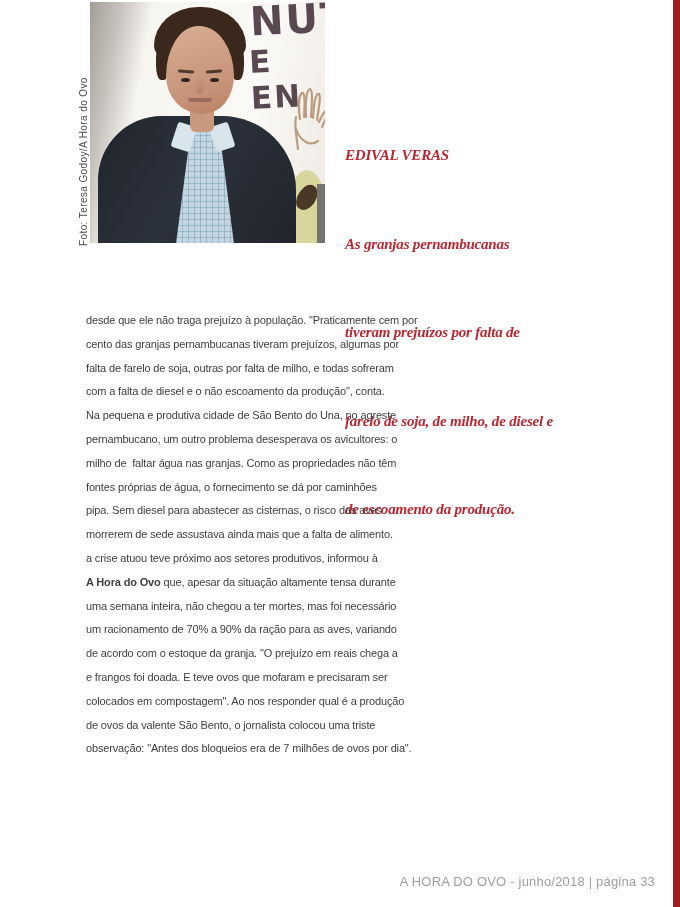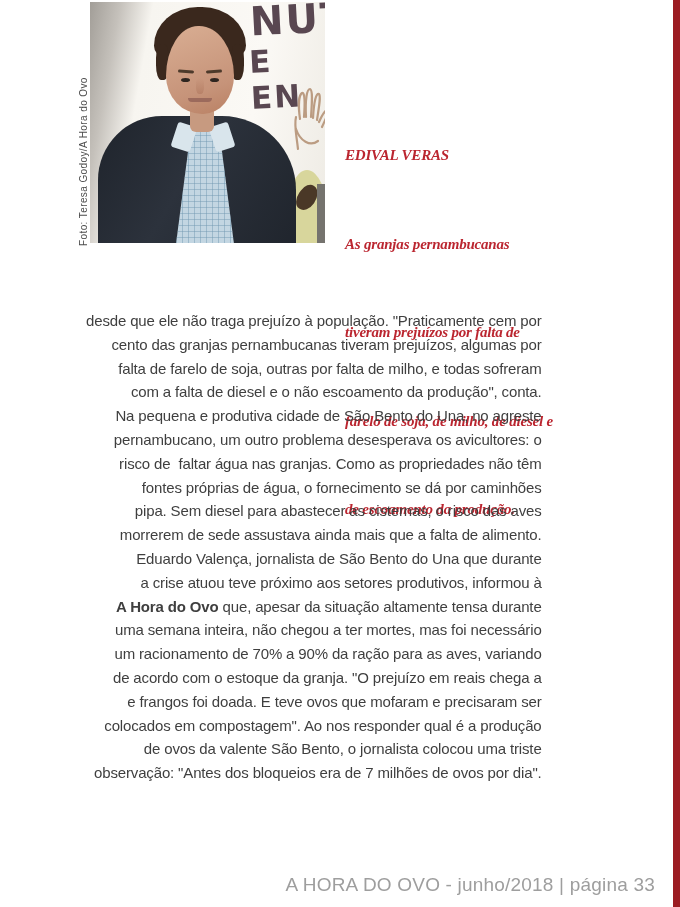--- a/index.html
+++ b/index.html
@@ -59,27 +59,27 @@
 
   
   .quote{position:absolute;left:345px;top:82px;color:var(--accent,#bb2630);
          font-family:"Liberation Serif","DejaVu Serif",serif;font-style:italic;
          font-size:15px;line-height:29.5px;letter-spacing:-.2px;white-space:pre;}
   .quote-name{font-weight:700;}
   .quote-line{font-weight:700;}
 
   
   .article{position:absolute;left:86px;top:309px;color:var(--body_text,#3f3f3f);
-           font-size:15px;line-height:23.8px;letter-spacing:-.15px;text-align:right;}
+           font-size:11px;line-height:23.8px;letter-spacing:-.15px;}
   .article .line{white-space:pre;}
   .article b{font-weight:700;}
 
   
   .footer{position:absolute;right:25px;top:874px;white-space:nowrap;
-          font-size:19px;letter-spacing:.2px;color:var(--footer_text,#9e9e9e);text-align:right;}
+          font-size:13px;letter-spacing:.2px;color:var(--footer_text,#9e9e9e);text-align:right;}
 </style>
 </head>
 <body>
 
 <div class="page">
 
   <div class="edge-bar"></div>
 
   <div class="credit">Foto: Teresa Godoy/A Hora do Ovo</div>
 
@@ -129,25 +129,24 @@
     <div class="quote-line">de escoamento da produção.</div>
   </div>
 
   <div class="article">
     <div class="line">desde que ele não traga prejuízo à população. "Praticamente cem por</div>
     <div class="line">cento das granjas pernambucanas tiveram prejuízos, algumas por</div>
     <div class="line">falta de farelo de soja, outras por falta de milho, e todas sofreram</div>
     <div class="line">com a falta de diesel e o não escoamento da produção", conta.</div>
     <div class="line">Na pequena e produtiva cidade de São Bento do Una, no agreste</div>
     <div class="line">pernambucano, um outro problema desesperava os avicultores: o</div>
-    <div class="line">risco de  faltar água nas granjas. Como as propriedades não têm</div>
+    <div class="line">milho de  faltar água nas granjas. Como as propriedades não têm</div>
     <div class="line">fontes próprias de água, o fornecimento se dá por caminhões</div>
     <div class="line">pipa. Sem diesel para abastecer as cisternas, o risco das aves</div>
     <div class="line">morrerem de sede assustava ainda mais que a falta de alimento.</div>
-    <div class="line">Eduardo Valença, jornalista de São Bento do Una que durante</div>
     <div class="line">a crise atuou teve próximo aos setores produtivos, informou à</div>
     <div class="line"><b>A Hora do Ovo</b><span> que, apesar da situação altamente tensa durante</span></div>
     <div class="line">uma semana inteira, não chegou a ter mortes, mas foi necessário</div>
     <div class="line">um racionamento de 70% a 90% da ração para as aves, variando</div>
     <div class="line">de acordo com o estoque da granja. "O prejuízo em reais chega a</div>
     <div class="line">e frangos foi doada. E teve ovos que mofaram e precisaram ser</div>
     <div class="line">colocados em compostagem". Ao nos responder qual é a produção</div>
     <div class="line">de ovos da valente São Bento, o jornalista colocou uma triste</div>
     <div class="line">observação: "Antes dos bloqueios era de 7 milhões de ovos por dia".</div>
   </div>

